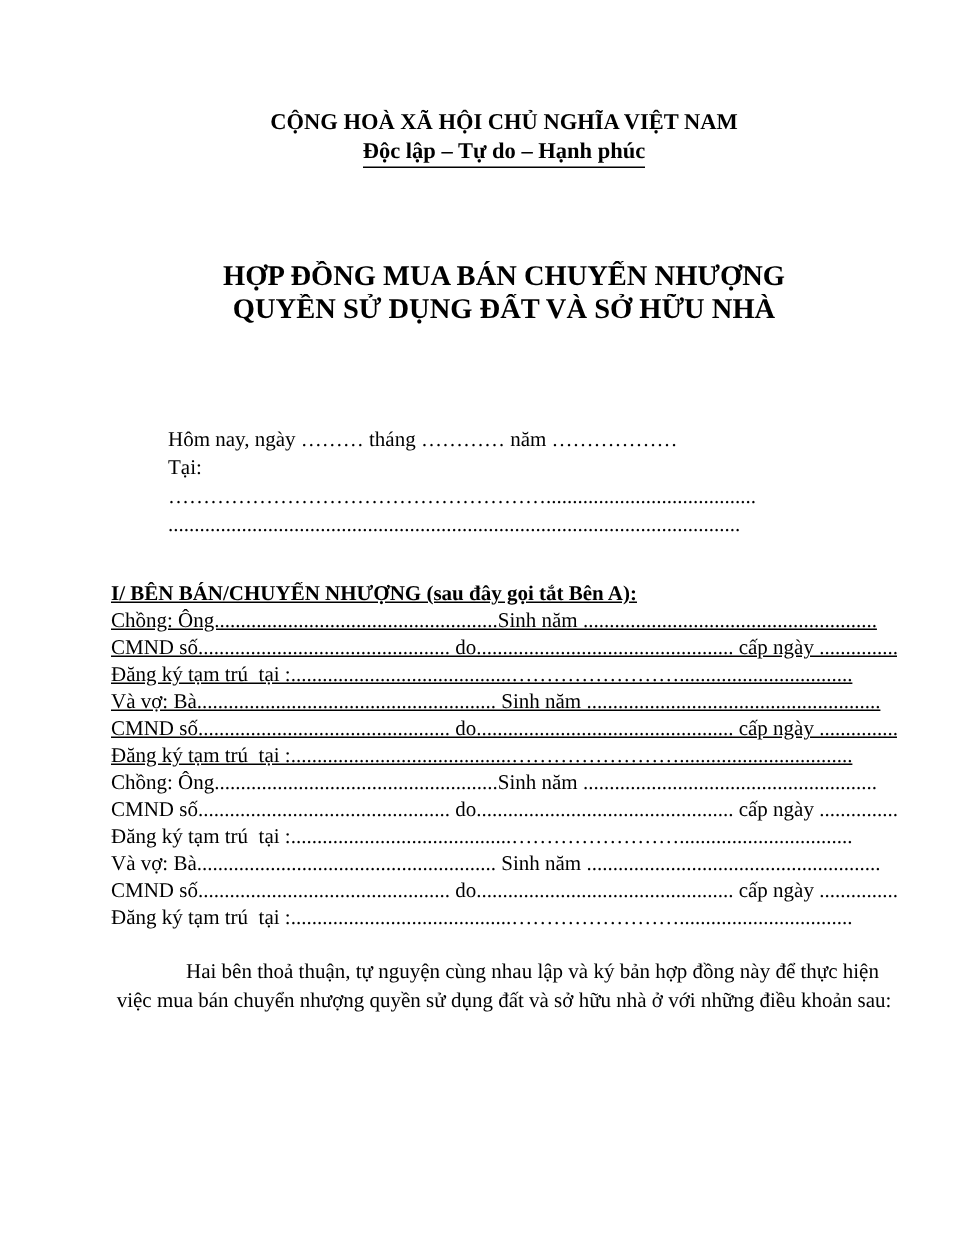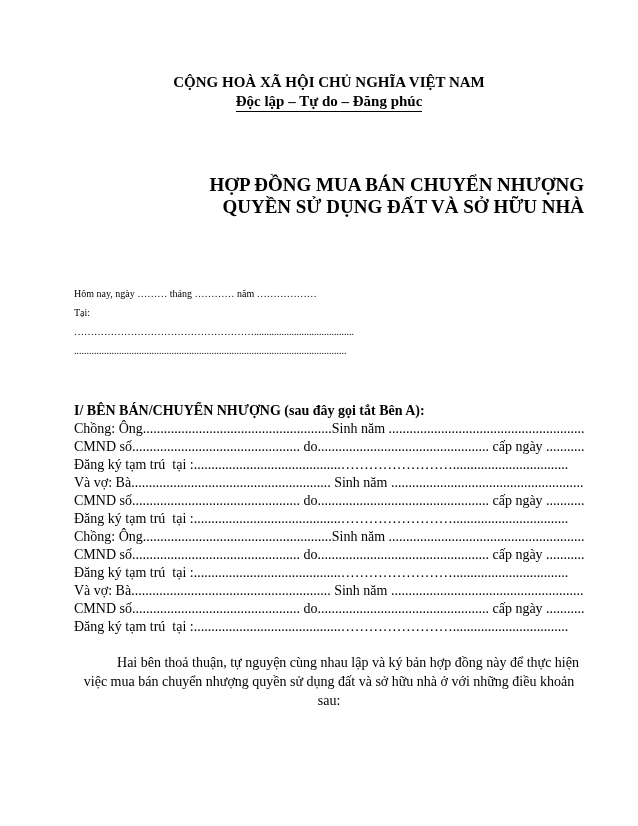--- a/index.html
+++ b/index.html
@@ -5,84 +5,85 @@
   html, body {
     margin: 0;
     padding: 0;
     background: #ffffff;
   }
   .page {
     position: relative;
     width: 638px;
     height: 826px;
     box-sizing: border-box;
-    padding: 0 54px 0 74px;
+    padding: 0 40px 0 74px;
     background: #ffffff;
     color: #000000;
     font-family: "Liberation Serif", "DejaVu Serif", serif;
     overflow: hidden;
   }
   .national-header {
     padding-top: 73px;
     text-align: center;
     font-weight: bold;
     font-size: 15px;
     line-height: 19px;
   }
   .national-header .underlined {
     display: inline-block;
     border-bottom: 1.5px solid #000;
     padding-bottom: 0px;
   }
   .contract-title {
     margin-top: 62px;
-    text-align: right;
+    text-align: center;
     font-weight: bold;
     font-size: 19px;
     line-height: 22px;
   }
   .intro-block {
     margin-top: 66px;
-    font-size: 10px;
+    margin-left: 38px;
+    font-size: 14px;
     line-height: 19px;
   }
   .doc-line {
     white-space: pre;
     overflow: hidden;
   }
   .parties-heading {
     margin-top: 4px;
     font-weight: bold;
     font-size: 14px;
     line-height: 19px;
   }
   .party-section {
     font-size: 14px;
     line-height: 18px;
   }
   .party-section .section-heading {
     font-weight: bold;
   }
-  .section-a { margin-top: 42px; }
+  .section-a { margin-top: 28px; text-decoration: underline; }
   .closing-paragraph {
     margin: 17px 0 0 0;
     font-size: 14px;
     line-height: 19px;
     text-indent: 38px;
     text-align: center;
   }
 </style>
 </head>
 <body>
 
 <div class="page">
 
   <div class="national-header">
     <div class="doc-line">CỘNG HOÀ XÃ HỘI CHỦ NGHĨA VIỆT NAM</div>
-    <div><span class="underlined">Độc lập – Tự do – Đăng phúc</span></div>
+    <div><span class="underlined">Độc lập – Tự do – Hạnh phúc</span></div>
   </div>
 
   <div class="contract-title">
     <div class="doc-line">HỢP ĐỒNG MUA BÁN CHUYỂN NHƯỢNG</div>
     <div class="doc-line">QUYỀN SỬ DỤNG ĐẤT VÀ SỞ HỮU NHÀ</div>
   </div>
 
   <div class="intro-block">
     <div class="doc-line">Hôm nay, ngày ……… tháng ………… năm ………………</div>
     <div class="doc-line">Tại:</div>

